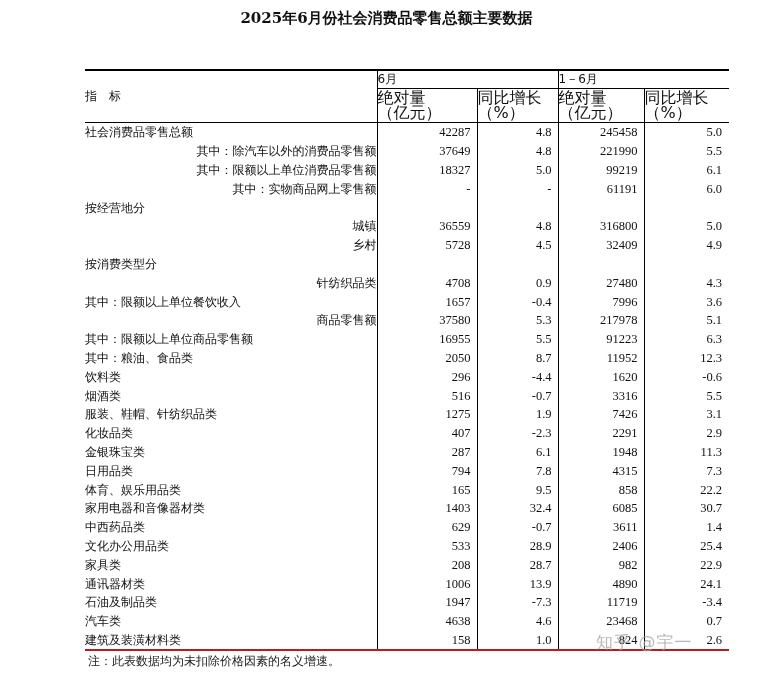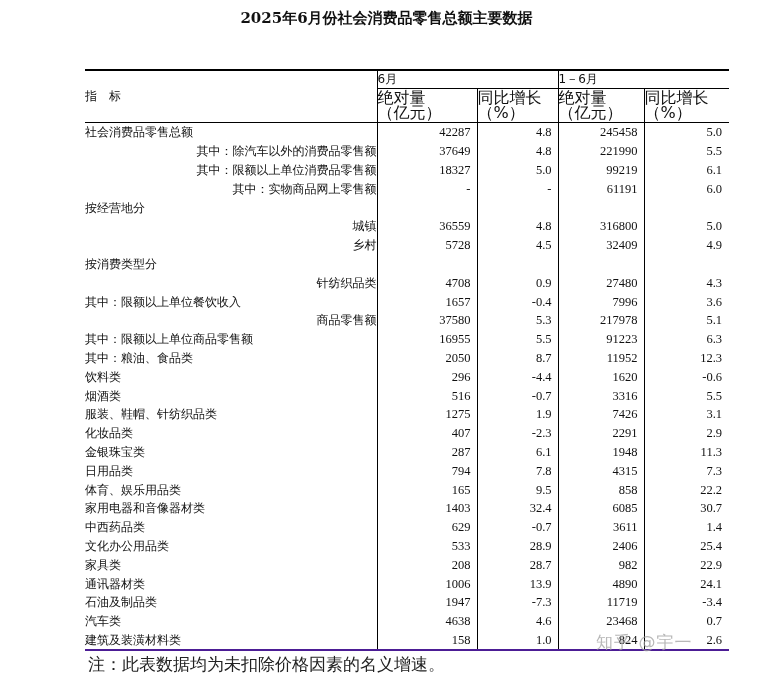--- a/index.html
+++ b/index.html
@@ -23,27 +23,27 @@
   table.data th.sub { height: 32px; border-right: 1px solid #000; font-size: 16px; vertical-align: top; padding-top: 1px; }
   table.data th.sub.last { border-right: none; }
   table.data thead tr.h2 th { border-bottom: 1px solid #000; }
   table.data thead tr.h1 th.label-head { border-bottom: 1px solid #000; }
   table.data td { height: 18.8px; padding: 0; white-space: nowrap; line-height: 18px; }
   table.data td.lbl { border-right: 1px solid #000; font-size: 12px; }
   table.data td.num { text-align: right; padding-right: 6px; border-right: 1px solid #000;
                       font-family: "Liberation Serif", "DejaVu Serif", serif; font-size: 12.5px; }
   table.data td.num.last { border-right: none; padding-right: 7px; }
   table.data tr.bold td { font-weight: normal; }
-  table.data tbody tr:last-child td { border-bottom: 2px solid #4c1d95; }
+  table.data tbody tr:last-child td { border-bottom: 2px solid #b91c1c; }
   .ind0 { padding-left: 4px; }
   .ind1 { padding-left: 20px; text-align: right; }
   .ind2 { padding-left: 32px; margin-top: 9px; }
   .ind3 { padding-left: 40px; }
   .ind4 { padding-left: 76px; }
-  .note { position: absolute; top: 653px; left: 88px; font-size: 17px;
+  .note { position: absolute; top: 653px; left: 88px; font-size: 12px;
           font-family: "DejaVu Serif", "Liberation Serif", serif; color: #222; }
   .watermark { position: absolute; top: 631px; left: 596px; font-size: 17px; color: rgba(160,160,160,0.75);
                font-family: "DejaVu Sans", sans-serif; letter-spacing: 1px; pointer-events: none; }
   .sub .l1, .sub .l2 { display: block; }
 </style>
 </head>
 <body>
 
 <div class="title">2025年6月份社会消费品零售总额主要数据</div>
 

